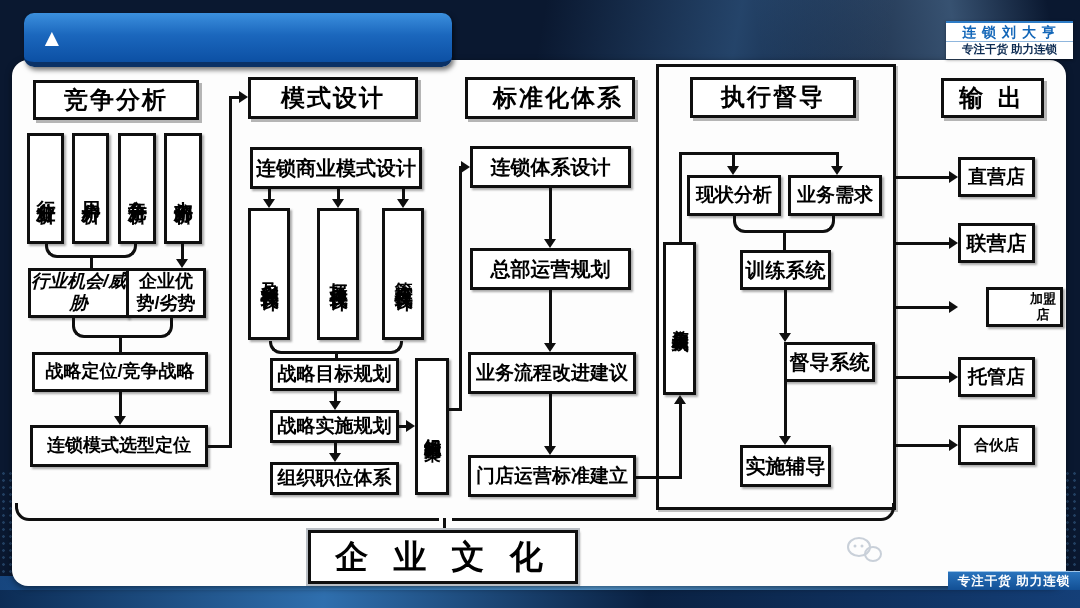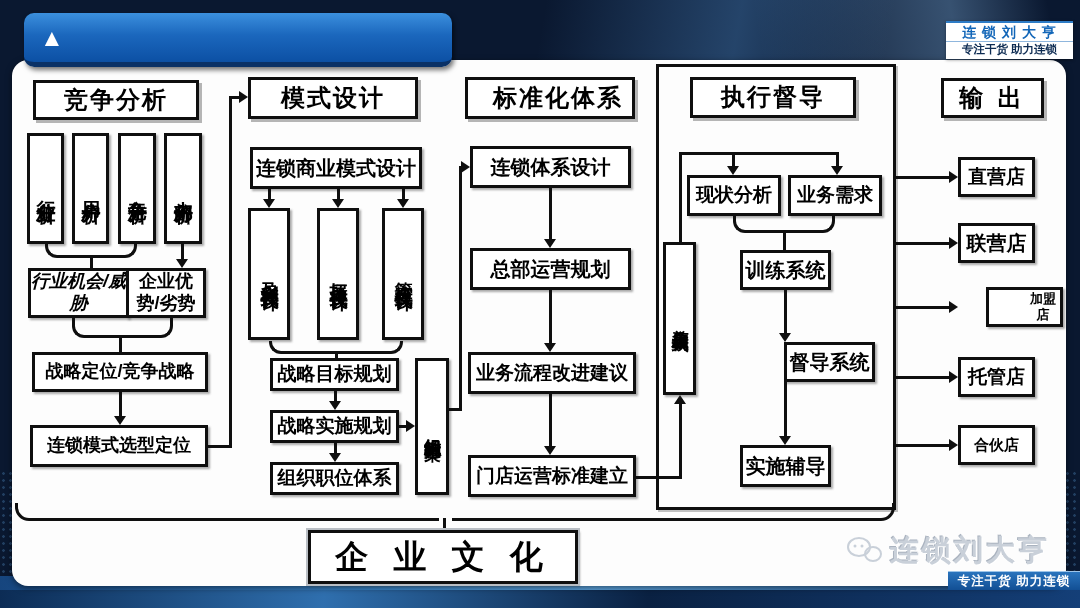--- a/index.html
+++ b/index.html
@@ -212,17 +212,16 @@
 
 <div class="abs wm">
   <svg width="36" height="32" viewBox="0 0 36 32">
     <g fill="none" stroke="#c9d0d9" stroke-width="2">
       <ellipse cx="13" cy="12" rx="11" ry="9"></ellipse>
       <ellipse cx="27" cy="19" rx="8" ry="7"></ellipse>
     </g>
     <circle cx="9" cy="11" r="1.5" fill="#c9d0d9"></circle>
     <circle cx="16" cy="11" r="1.5" fill="#c9d0d9"></circle>
   </svg>
-  <span>连锁刘大亨</span>
 </div>
 <div class="abs tagbar">
   <span>专注干货 助力连锁</span>
 </div>
 
 </body></html>

